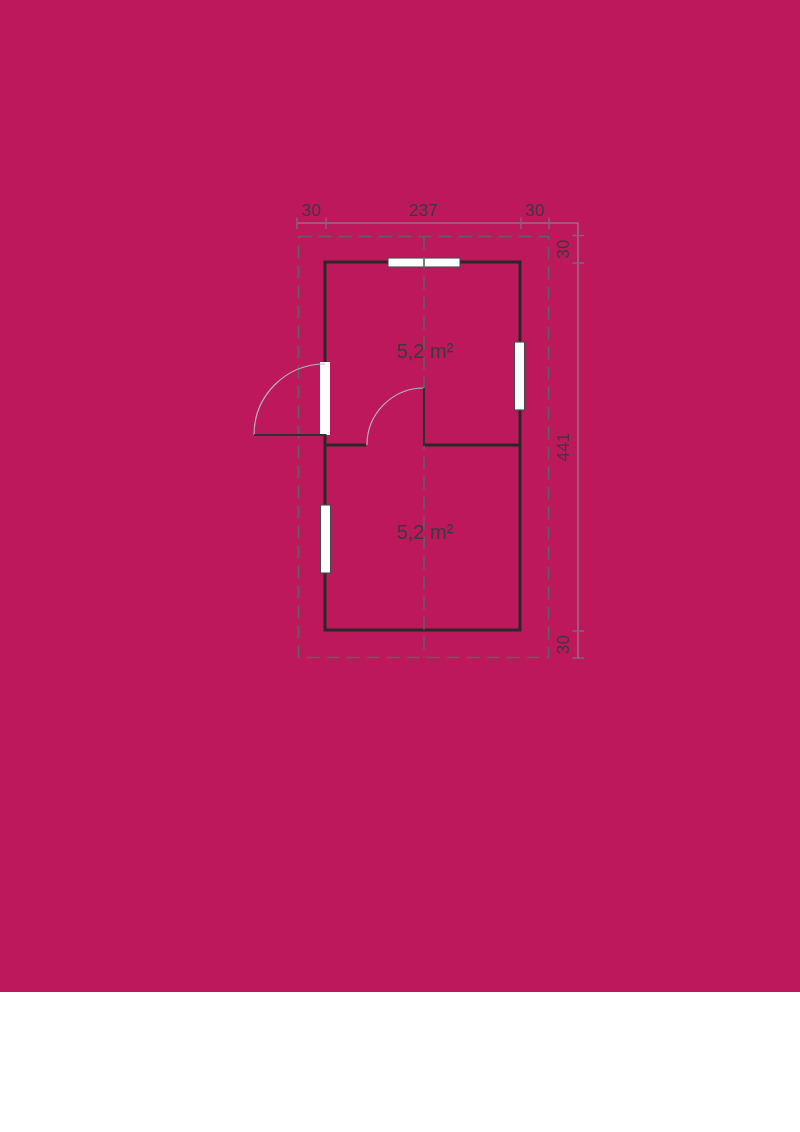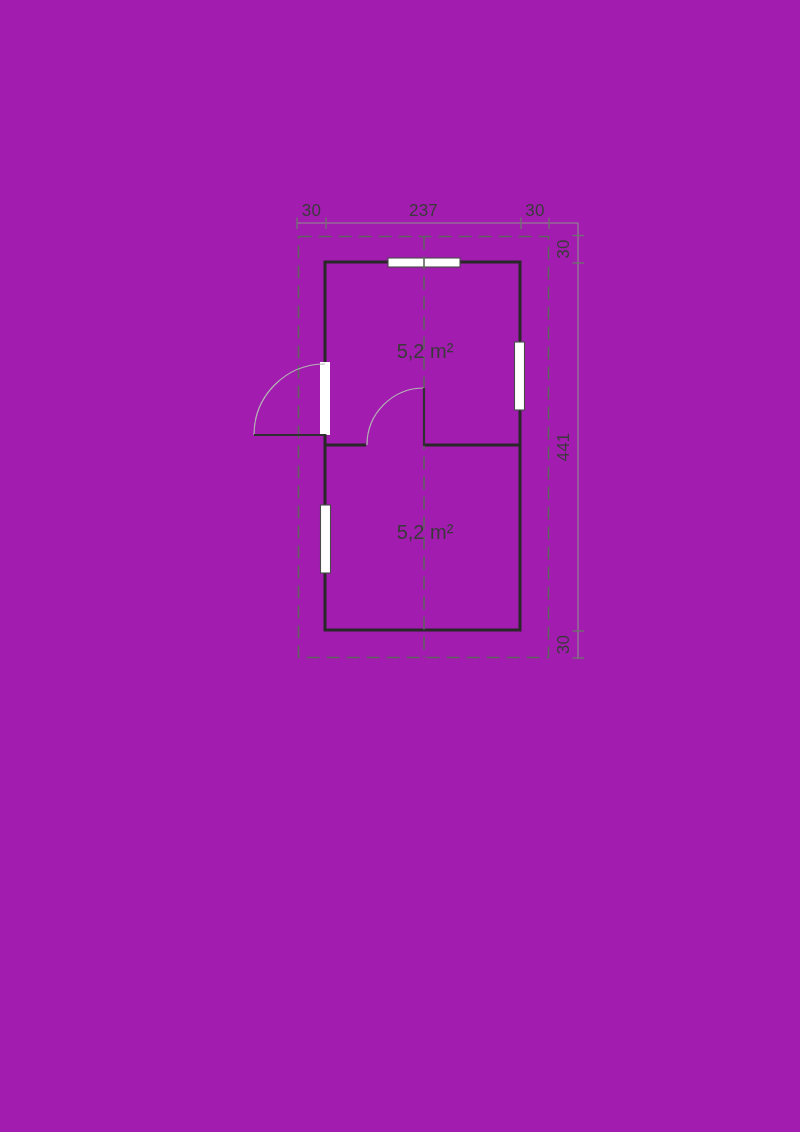--- a/index.html
+++ b/index.html
@@ -3,22 +3,22 @@
 <meta charset="utf-8">
 <style>
   html, body {
     margin: 0;
     padding: 0;
     background: #ffffff;
   }
   .page {
     position: relative;
     width: 800px;
-    height: 1132px;
-    background: #a21caf;
+    height: 992px;
+    background: #be185d;
     overflow: hidden;
     font-family: "Liberation Sans", sans-serif;
   }
   svg { display: block; }
   .dim-text {
     font-family: "Liberation Sans", sans-serif;
     font-size: 17px;
     letter-spacing: 0.2px;
   }
   .room-text {

